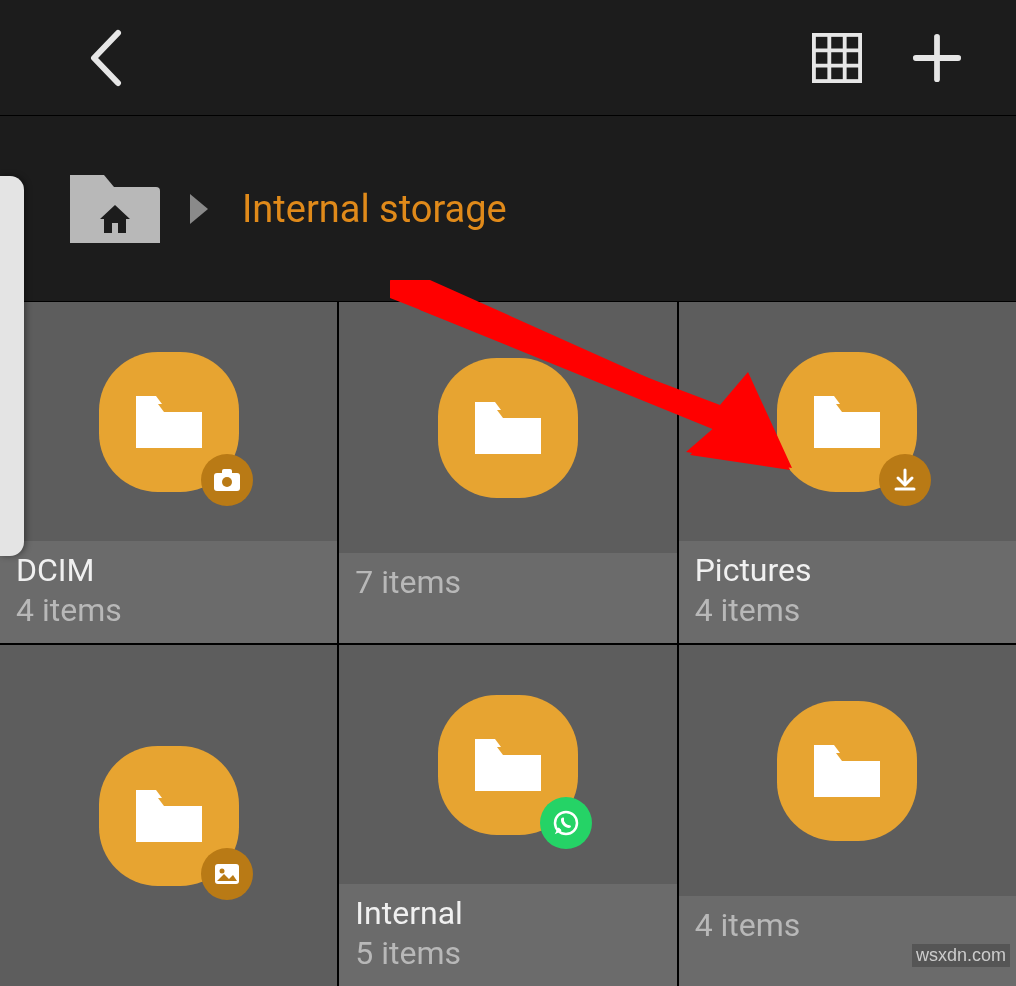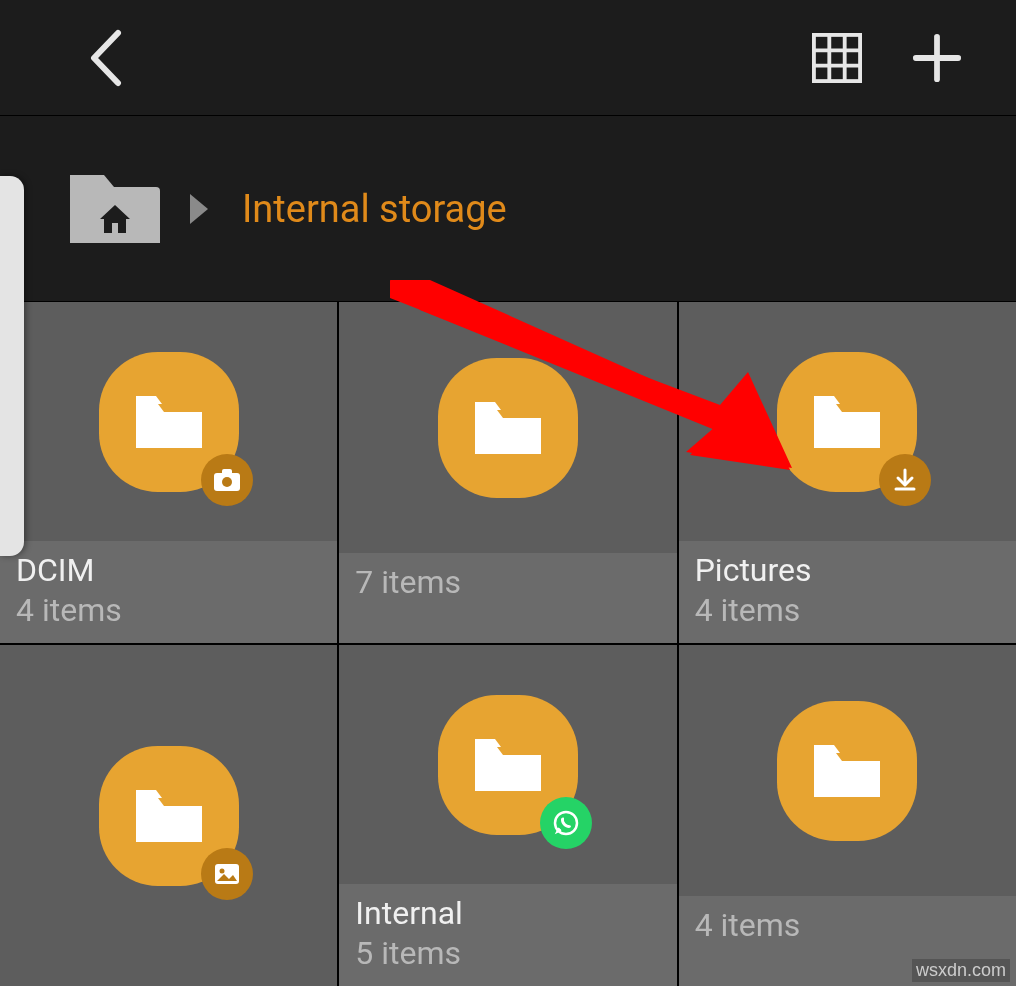--- a/index.html
+++ b/index.html
@@ -126,21 +126,21 @@
   .arrow-overlay {
     position: absolute;
     left: 390px;
     top: 280px;
     pointer-events: none;
     z-index: 50;
   }
   .watermark {
     position: absolute;
     right: 6px;
-    bottom: 4px;
+    bottom: 19px;
     color: #ccc;
     font-size: 18px;
     font-family: Arial, sans-serif;
     background: rgba(0,0,0,0.2);
     padding: 1px 4px;
   }
 </style>
 </head>
 <body>
 

